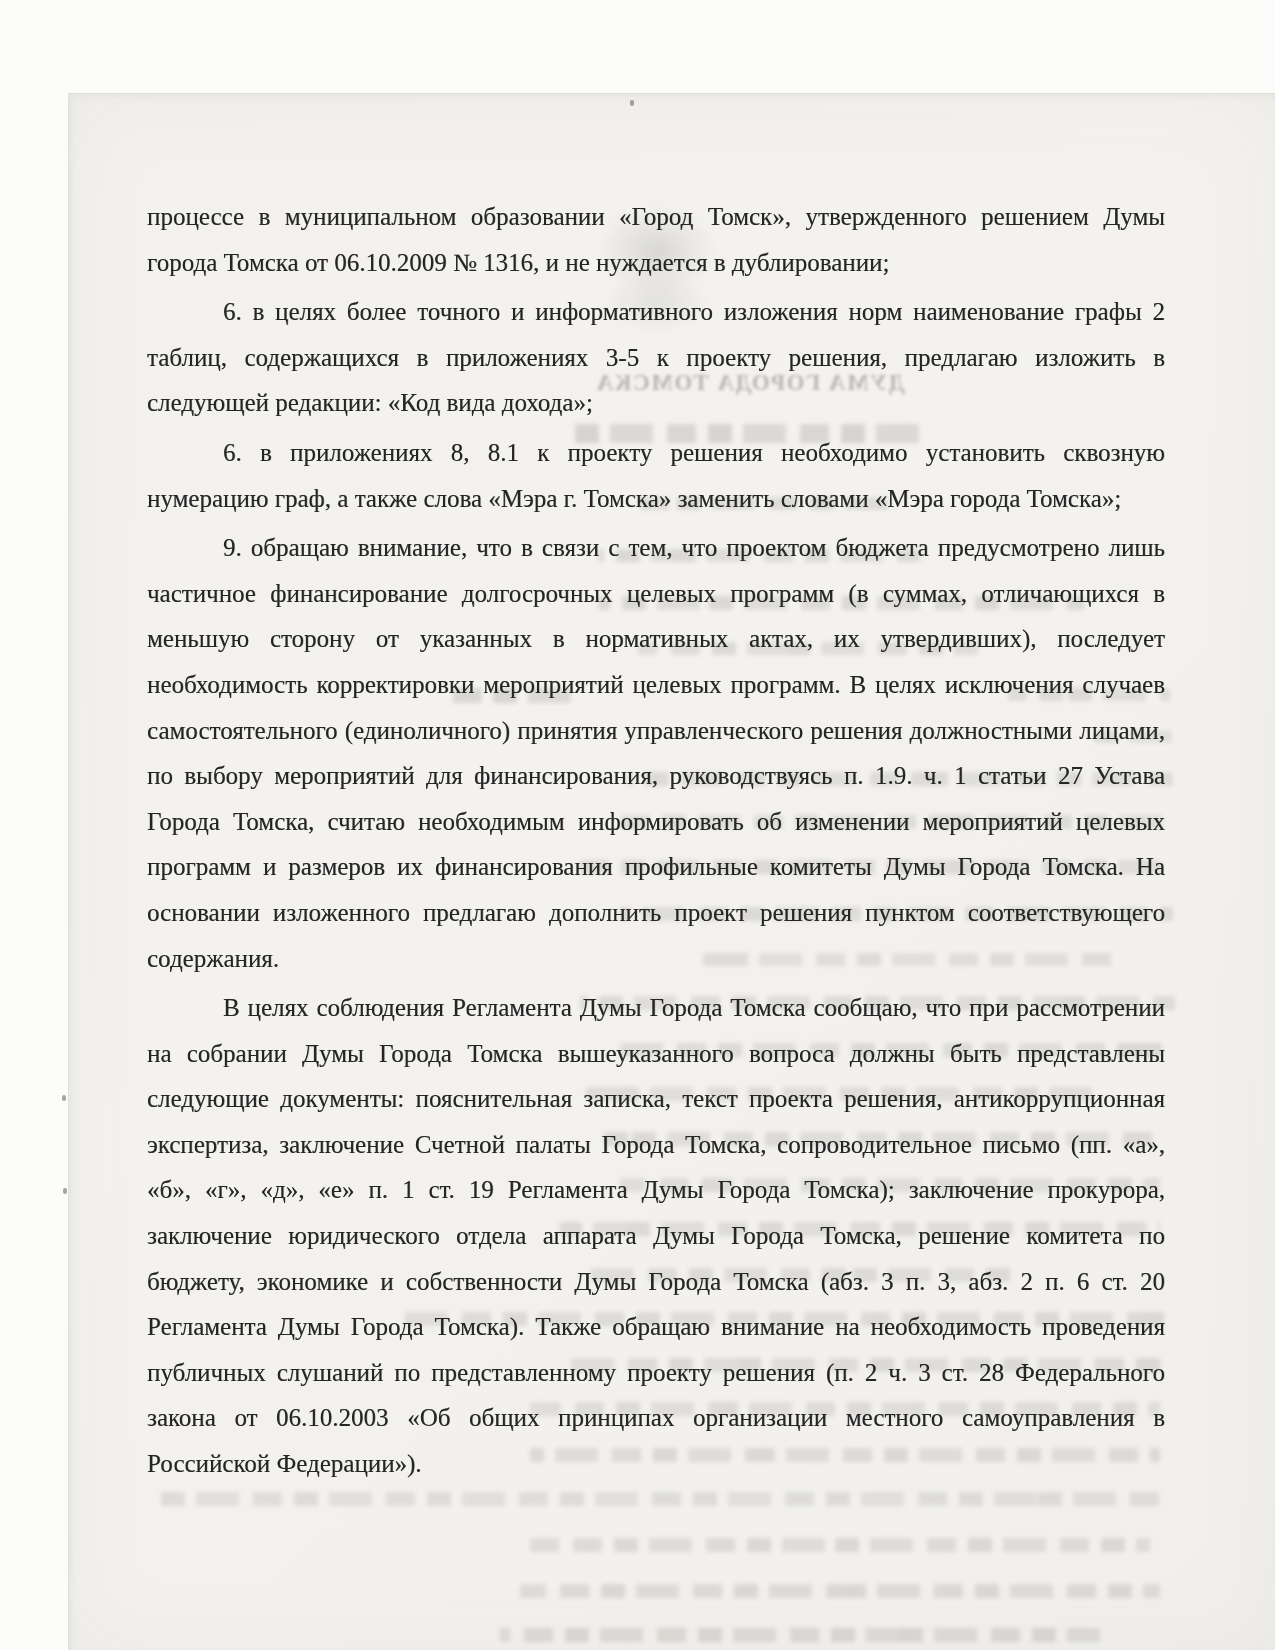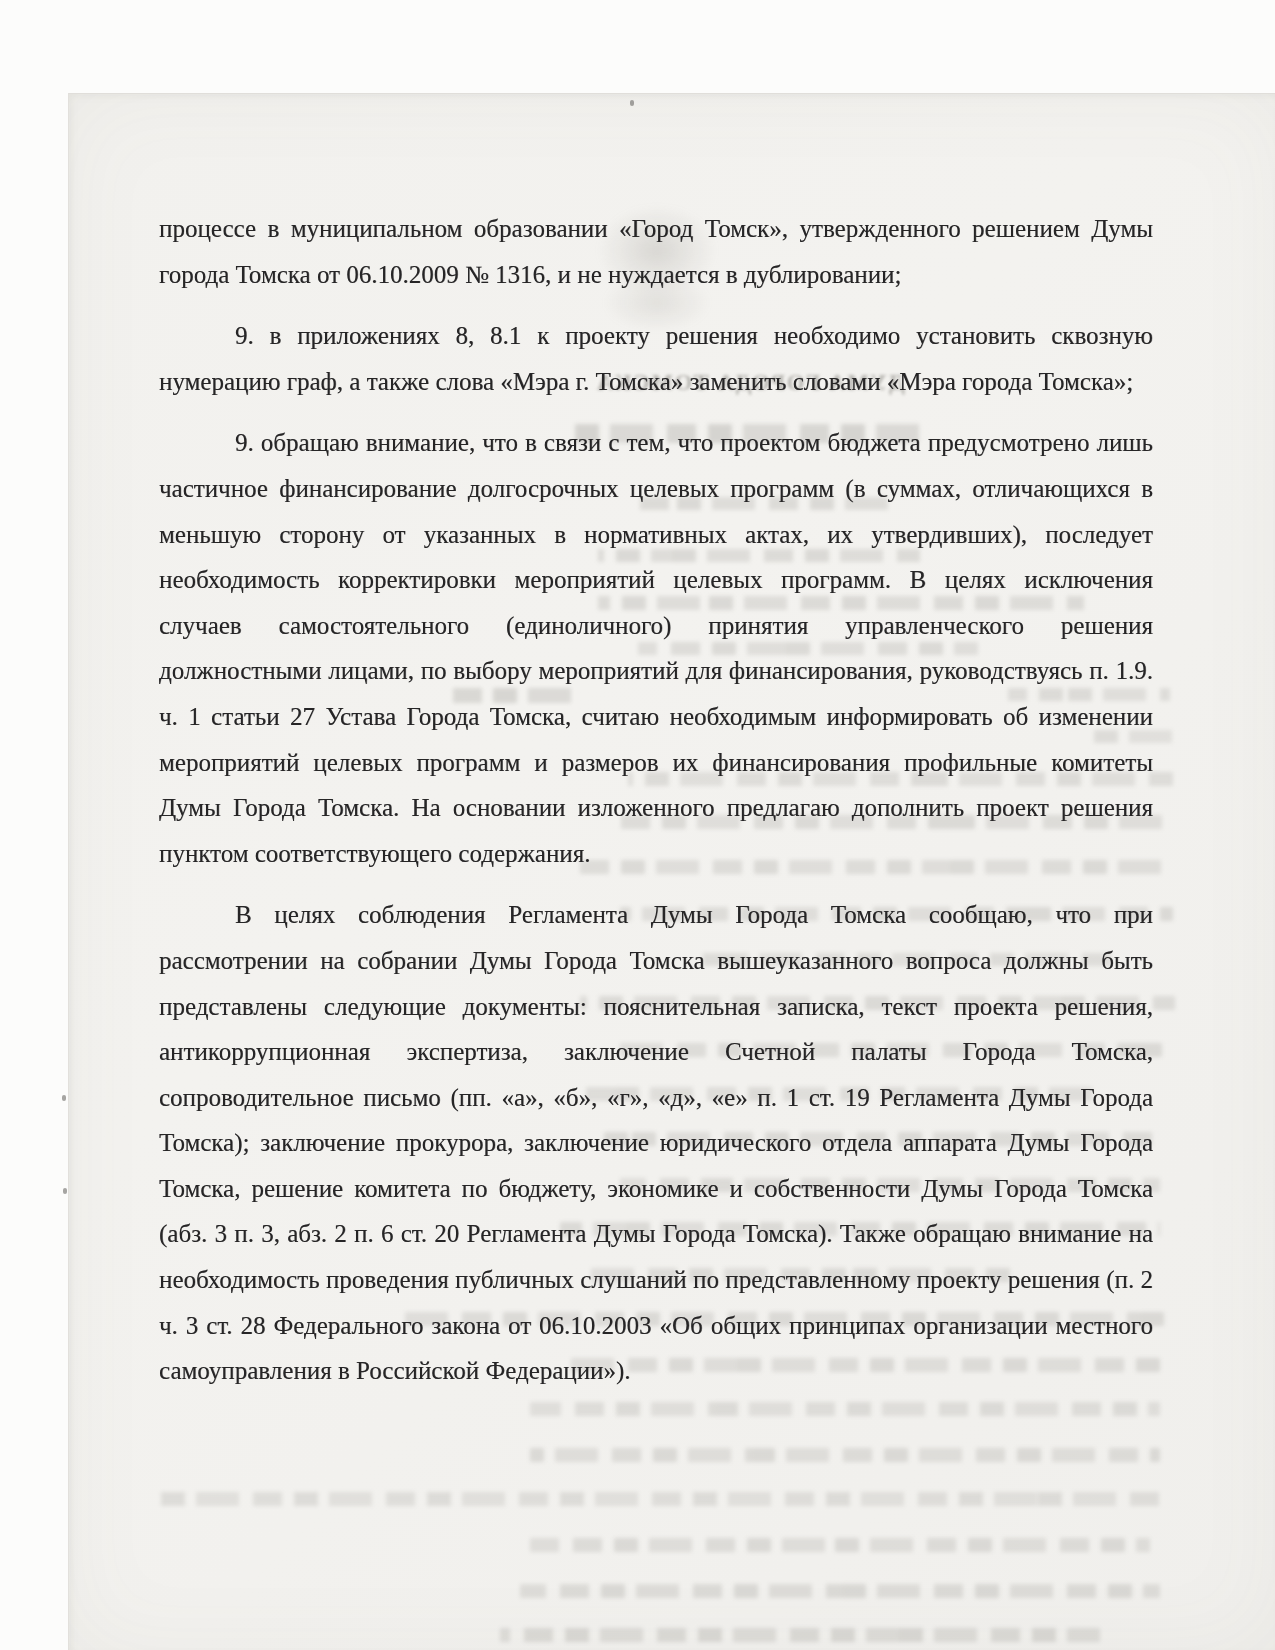--- a/index.html
+++ b/index.html
@@ -54,21 +54,21 @@
     position:absolute;width:4px;height:6px;border-radius:2px;
     background:rgba(95,93,90,0.55);filter:blur(0.5px);
   }
   
   .text{
     position:absolute;left:143px;top:190px;width:1026px;
     font-size:25px;line-height:45.6px;
     color:#262526;
     text-shadow:0.4px 0.4px 0.5px rgba(45,44,46,0.45);
   }
-  .para{margin:16px;text-align:justify;}
+  .para{margin:4px;text-align:justify;}
   .para.indent{text-indent:76px;}
 </style>
 </head>
 <body>
 
 <div class="stage">
   <div class="page"></div>
 
   <div class="ghost-layer">
     <div class="emblem"></div>
@@ -100,21 +100,22 @@
         <div class="ghost-line" style="top: 1448px; left: 530px; width: 630px; height: 14px; opacity: 0.4; background-position: 851px 0px;"></div>
         <div class="ghost-line" style="top: 1492px; left: 150px; width: 1010px; height: 14px; opacity: 0.36; background-position: 888px 0px;"></div>
         <div class="ghost-line" style="top: 1538px; left: 530px; width: 620px; height: 14px; opacity: 0.4; background-position: 925px 0px;"></div>
         <div class="ghost-line" style="top: 1584px; left: 520px; width: 640px; height: 14px; opacity: 0.42; background-position: 962px 0px;"></div>
         <div class="ghost-line" style="top: 1628px; left: 500px; width: 600px; height: 14px; opacity: 0.44; background-position: 999px 0px;"></div>
       </div>
   </div>
 
   <div class="text" id="paragraphs">
       <p class="para">процессе в муниципальном образовании «Город Томск», утвержденного решением Думы города Томска от 06.10.2009 № 1316, и не нуждается в дублировании;</p>
-      <p class="para indent">9. в приложениях 8, 8.1 к проекту решения необходимо установить сквозную нумерацию граф, а также слова «Мэра г. Томска» заменить словами «Мэра города Томска»;</p>
+      <p class="para indent">6. в целях более точного и информативного изложения норм наименование графы 2 таблиц, содержащихся в приложениях 3-5 к проекту решения, предлагаю изложить в следующей редакции: «Код вида дохода»;</p>
+      <p class="para indent">6. в приложениях 8, 8.1 к проекту решения необходимо установить сквозную нумерацию граф, а также слова «Мэра г. Томска» заменить словами «Мэра города Томска»;</p>
       <p class="para indent">9. обращаю внимание, что в связи с тем, что проектом бюджета предусмотрено лишь частичное финансирование долгосрочных целевых программ (в суммах, отличающихся в меньшую сторону от указанных в нормативных актах, их утвердивших), последует необходимость корректировки мероприятий целевых программ. В целях исключения случаев самостоятельного (единоличного) принятия управленческого решения должностными лицами, по выбору мероприятий для финансирования, руководствуясь п. 1.9. ч. 1 статьи 27 Устава Города Томска, считаю необходимым информировать об изменении мероприятий целевых программ и размеров их финансирования профильные комитеты Думы Города Томска. На основании изложенного предлагаю дополнить проект решения пунктом соответствующего содержания.</p>
       <p class="para indent">В целях соблюдения Регламента Думы Города Томска сообщаю, что при рассмотрении на собрании Думы Города Томска вышеуказанного вопроса должны быть представлены следующие документы: пояснительная записка, текст проекта решения, антикоррупционная экспертиза, заключение Счетной палаты Города Томска, сопроводительное письмо (пп. «а», «б», «г», «д», «е» п. 1 ст. 19 Регламента Думы Города Томска); заключение прокурора, заключение юридического отдела аппарата Думы Города Томска, решение комитета по бюджету, экономике и собственности Думы Города Томска (абз. 3 п. 3, абз. 2 п. 6 ст. 20 Регламента Думы Города Томска). Также обращаю внимание на необходимость проведения публичных слушаний по представленному проекту решения (п. 2 ч. 3 ст. 28 Федерального закона от 06.10.2003 «Об общих принципах организации местного самоуправления в Российской Федерации»).</p>
     </div>
 
   <div id="specks">
       <div class="speck" style="top: 1095px; left: 62px;"></div>
       <div class="speck" style="top: 1188px; left: 63px;"></div>
       <div class="speck" style="top: 100px; left: 630px;"></div>
     </div>
 </div>

